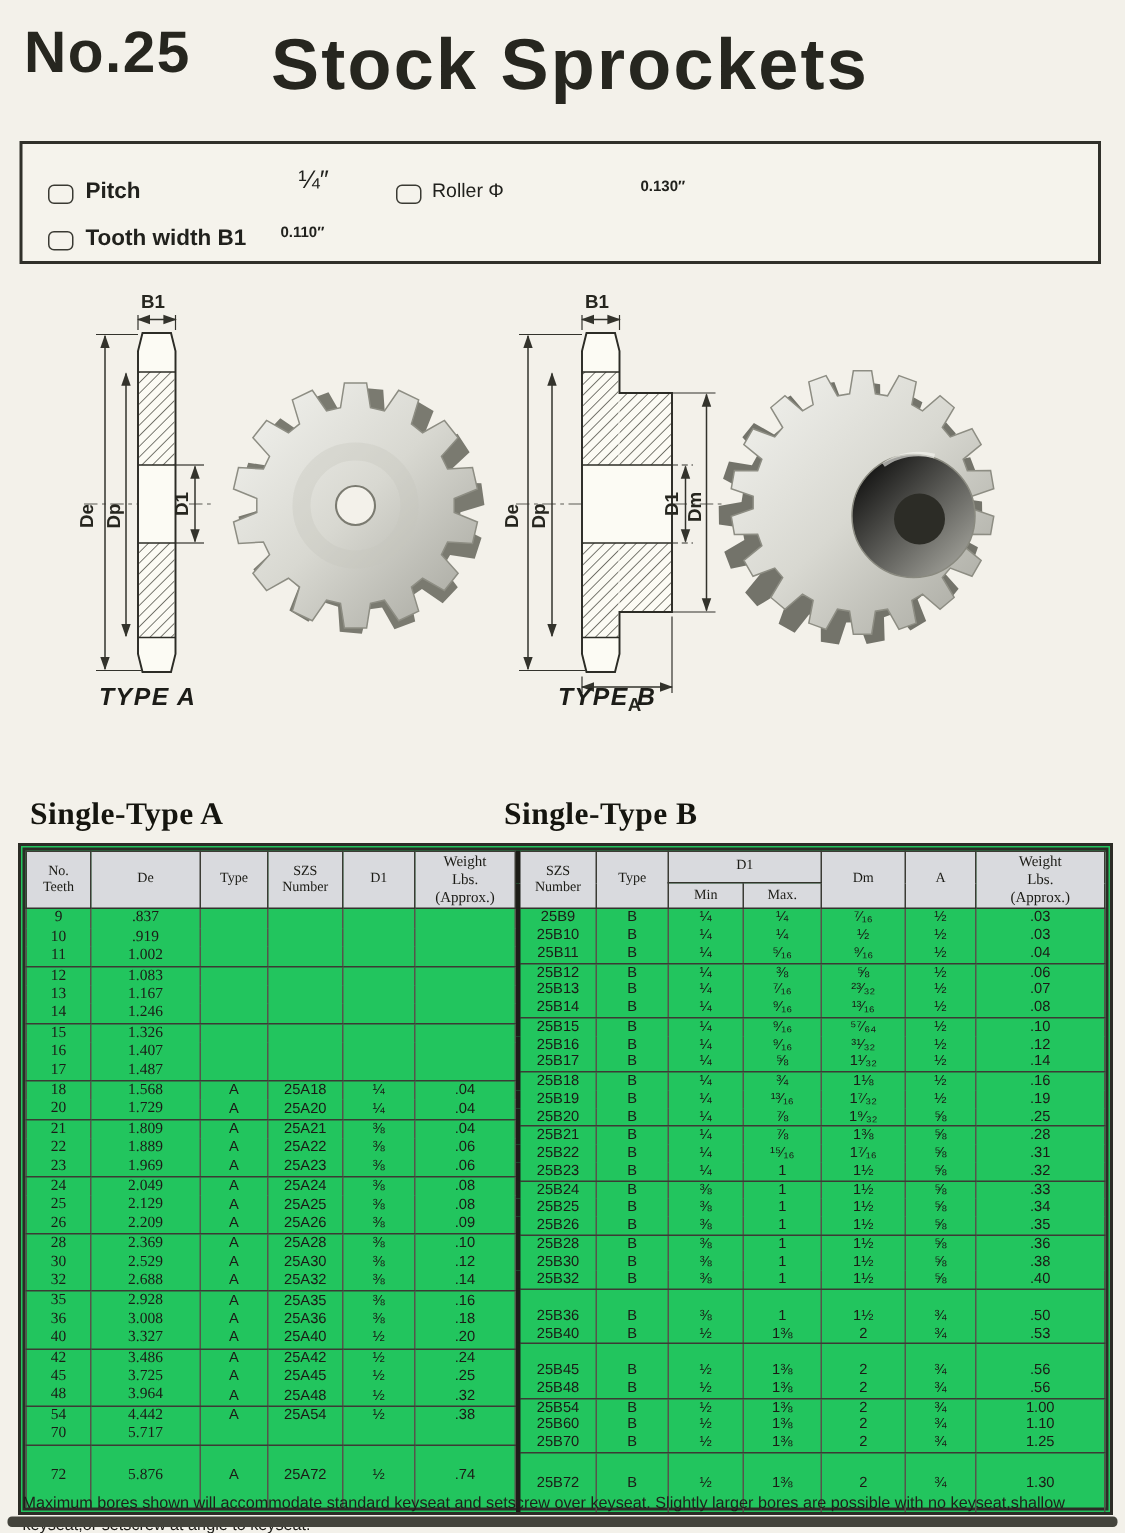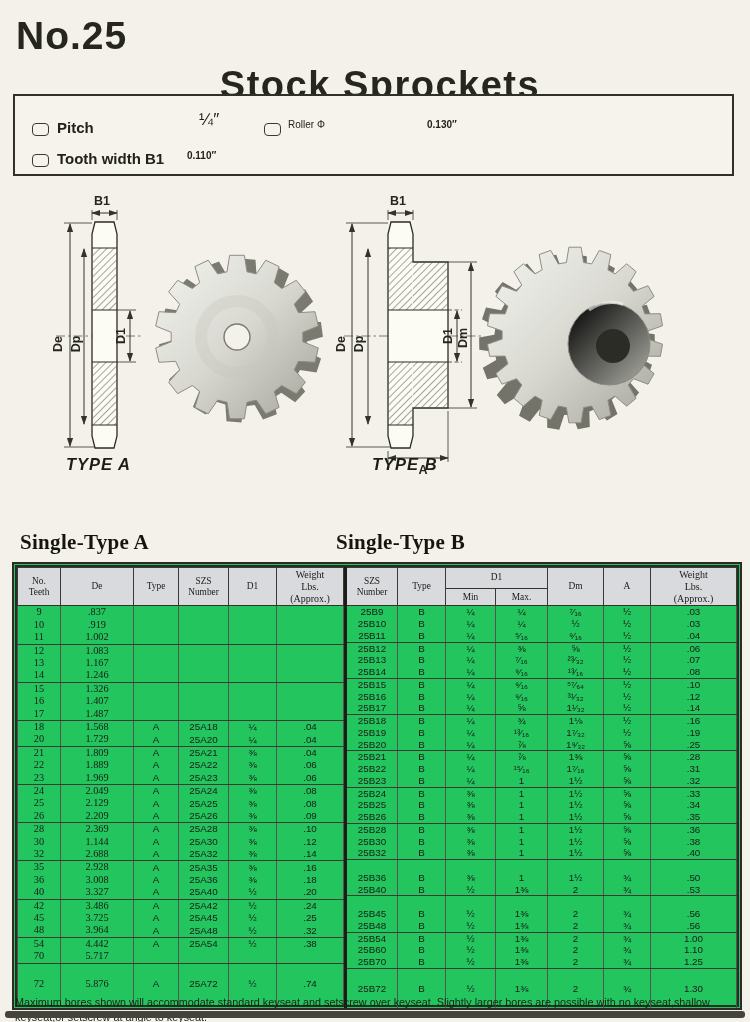--- a/index.html
+++ b/index.html
@@ -2,29 +2,29 @@
 <html><head>
 <meta charset="utf-8">
 <style>
   html,body{margin:0;padding:0;}
   .page{position:relative;width:750px;height:1022px;background:#f3f1ea;overflow:hidden;
         font-family:"Liberation Sans",sans-serif;color:#21211d;}
   .abs{position:absolute;}
 
   
   .page-no{left:16px;top:14px;font-size:39px;font-weight:bold;letter-spacing:1px;color:#26261f;}
-  .title{left:150px;top:16px;width:460px;text-align:center;font-size:38px;font-weight:bold;
-         letter-spacing:1.5px;color:#26261f;margin-top:48px;}
+  .title{left:150px;top:16px;width:460px;text-align:center;font-size:48px;font-weight:bold;
+         letter-spacing:1.5px;color:#26261f;}
 
   
   .specs{left:13px;top:94px;width:717px;height:78px;border:2.5px solid #30302a;background:#f5f3ec;}
   .specs .abs{white-space:nowrap;}
   .bullet{width:15px;height:11px;border:1.6px solid #3a3a33;border-radius:4px;background:transparent;}
   .lbl-b{font-size:15px;font-weight:bold;}
-  .lbl-n{font-size:10px;}
+  .lbl-n{font-size:13px;}
   .val-b{font-size:10px;font-weight:bold;}
   .frac{font-size:17px;}
 
   
   .diagrams{left:0;top:192px;width:750px;height:292px;}
   .dim{font:bold 12.5px "Liberation Sans",sans-serif;fill:#26261f;}
   .cap{font:italic bold 16.5px "Liberation Sans",sans-serif;fill:#1c1c18;letter-spacing:1px;}
   .dl{stroke:#33332c;stroke-width:1;}
   .ext{stroke:#33332c;stroke-width:0.8;}
   .cl{stroke:#5b5b52;stroke-width:0.8;stroke-dasharray:9 3 2.5 3;}
@@ -351,21 +351,21 @@
           <tr>
             <td>28</td>
             <td>2.369</td>
             <td>A</td>
             <td>25A28</td>
             <td>⅜</td>
             <td>.10</td>
           </tr>
           <tr>
             <td>30</td>
-            <td>1.144</td>
+            <td>2.529</td>
             <td>A</td>
             <td>25A30</td>
             <td>⅜</td>
             <td>.12</td>
           </tr>
           <tr class="band">
             <td>32</td>
             <td>2.688</td>
             <td>A</td>
             <td>25A32</td>

